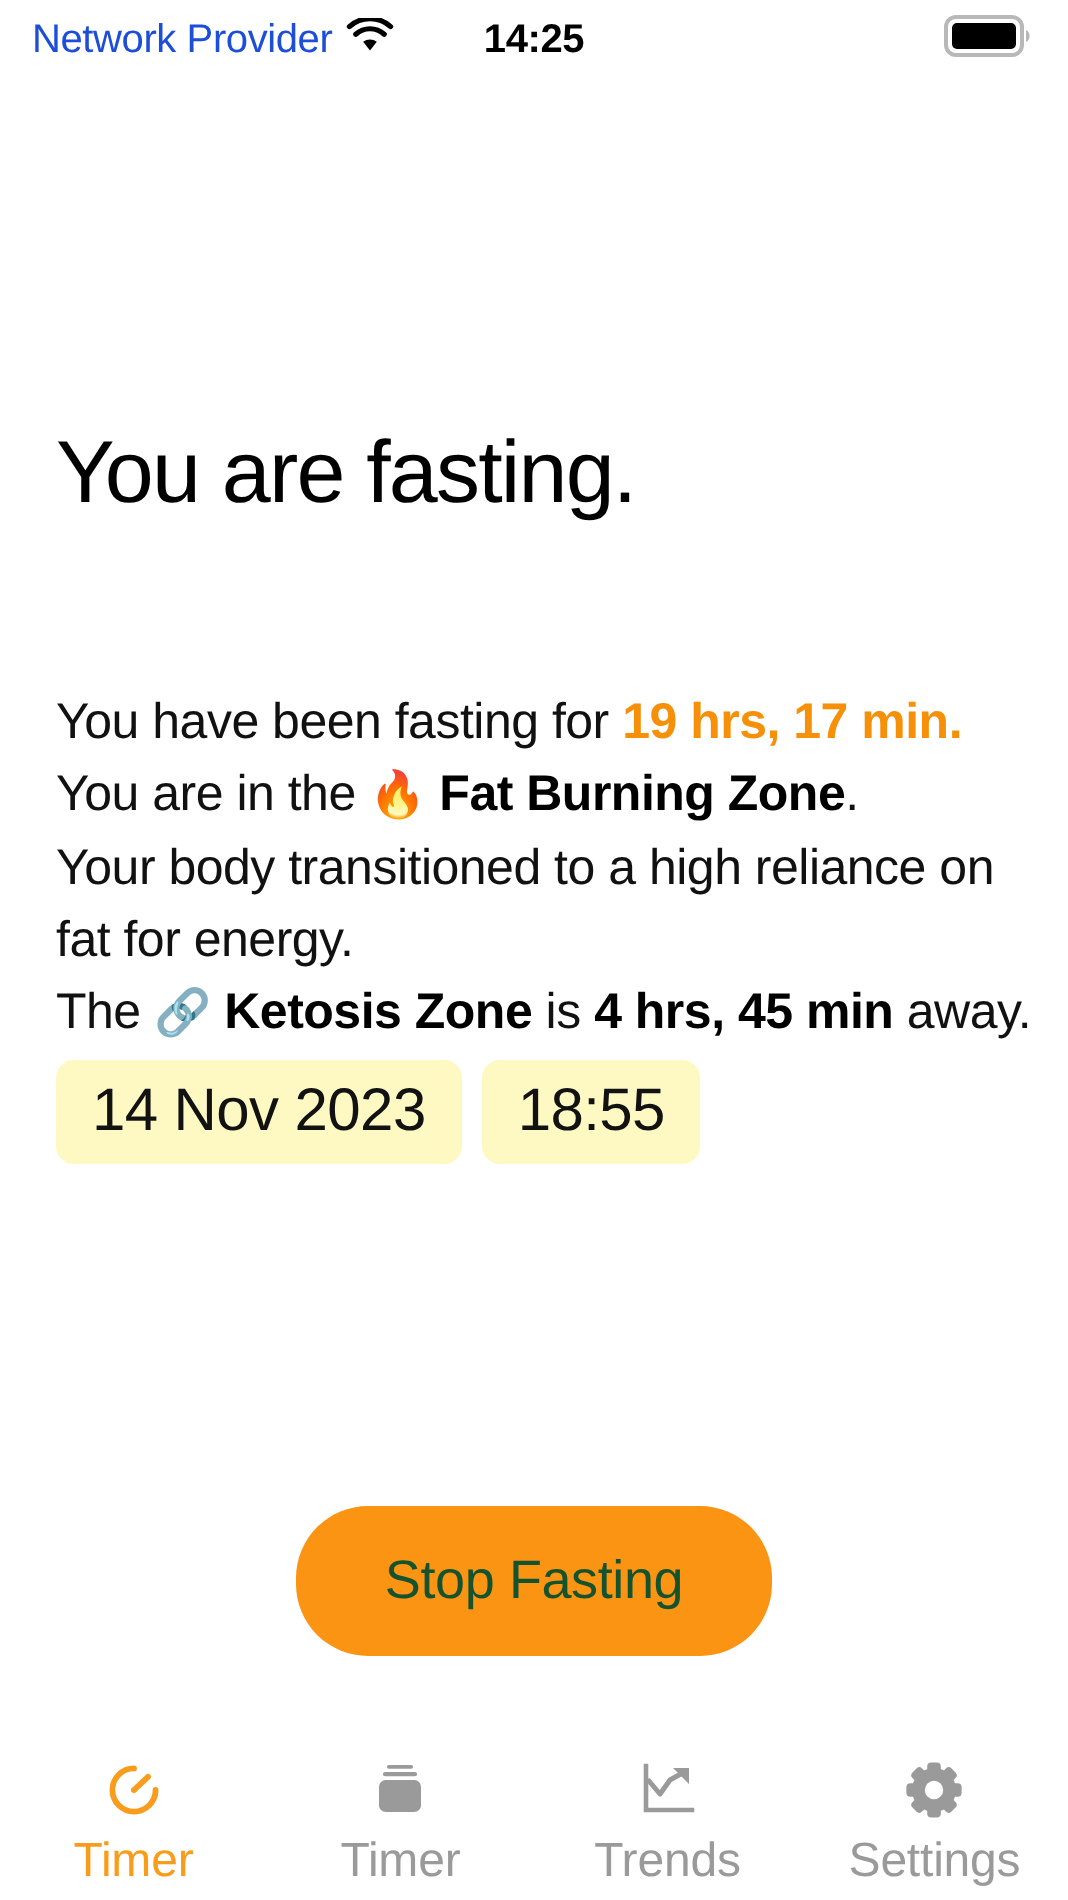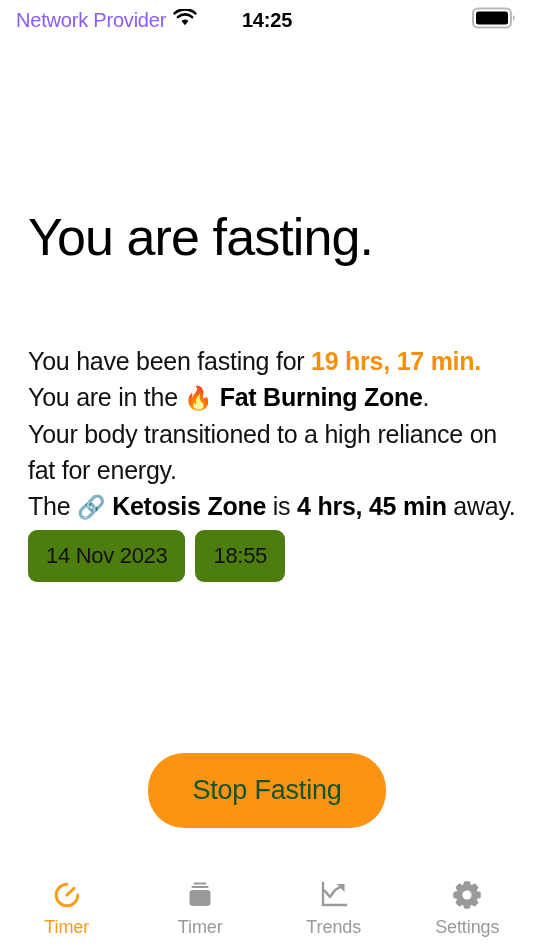--- a/index.html
+++ b/index.html
@@ -31,21 +31,21 @@
     padding: 0 18px 0 16px;
     position: relative;
   }
   .sb-left {
     display: flex;
     align-items: center;
     gap: 7px;
   }
   .sb-carrier {
     font-size: 20px;
-    color: #8b5cf6;
+    color: #1d4ed8;
     letter-spacing: -0.2px;
   }
   .sb-time {
     position: absolute;
     left: 0; right: 0;
     text-align: center;
     font-size: 20px;
     font-weight: bold;
     color: #000;
     letter-spacing: -0.2px;
@@ -63,21 +63,21 @@
     flex: 1 1 auto;
     position: relative;
     padding: 0 28px;
   }
 
   .headline {
     position: absolute;
     top: 168px;
     left: 28px;
     right: 28px;
-    font-size: 52px;
+    font-size: 44px;
     line-height: 58px;
     color: #000;
     letter-spacing: -0.9px;
     font-weight: normal;
   }
 
   .bodytext {
     position: absolute;
     top: 303px;
     left: 28px;
@@ -92,24 +92,24 @@
   .emoji { font-family: "DejaVu Sans", sans-serif; font-size: 23px; }
 
   .chiprow {
     position: absolute;
     top: 490px;
     left: 28px;
     display: flex;
     gap: 10px;
   }
   .chip {
-    background: #4d7c0f;
+    background: #fef9c3;
     border-radius: 9px;
     padding: 11px 18px;
-    font-size: 22px;
+    font-size: 30px;
     color: #121212;
     letter-spacing: -0.3px;
     line-height: 30px;
     cursor: pointer;
   }
 
   .cta-wrap {
     position: absolute;
     top: 713px;
     left: 0; right: 0;
@@ -138,21 +138,21 @@
   .tab {
     flex: 1 1 25%;
     display: flex;
     flex-direction: column;
     align-items: center;
     gap: 5px;
     cursor: pointer;
   }
   .tab .ticon { height: 34px; display: flex; align-items: center; justify-content: center; }
   .tab .tlabel {
-    font-size: 18px;
+    font-size: 24px;
     color: #9a9a9a;
     letter-spacing: -0.1px;
   }
   .tab.active .tlabel { color: #F99C1C; }
 </style>
 </head>
 <body>
 
 <div id="screen">
 

